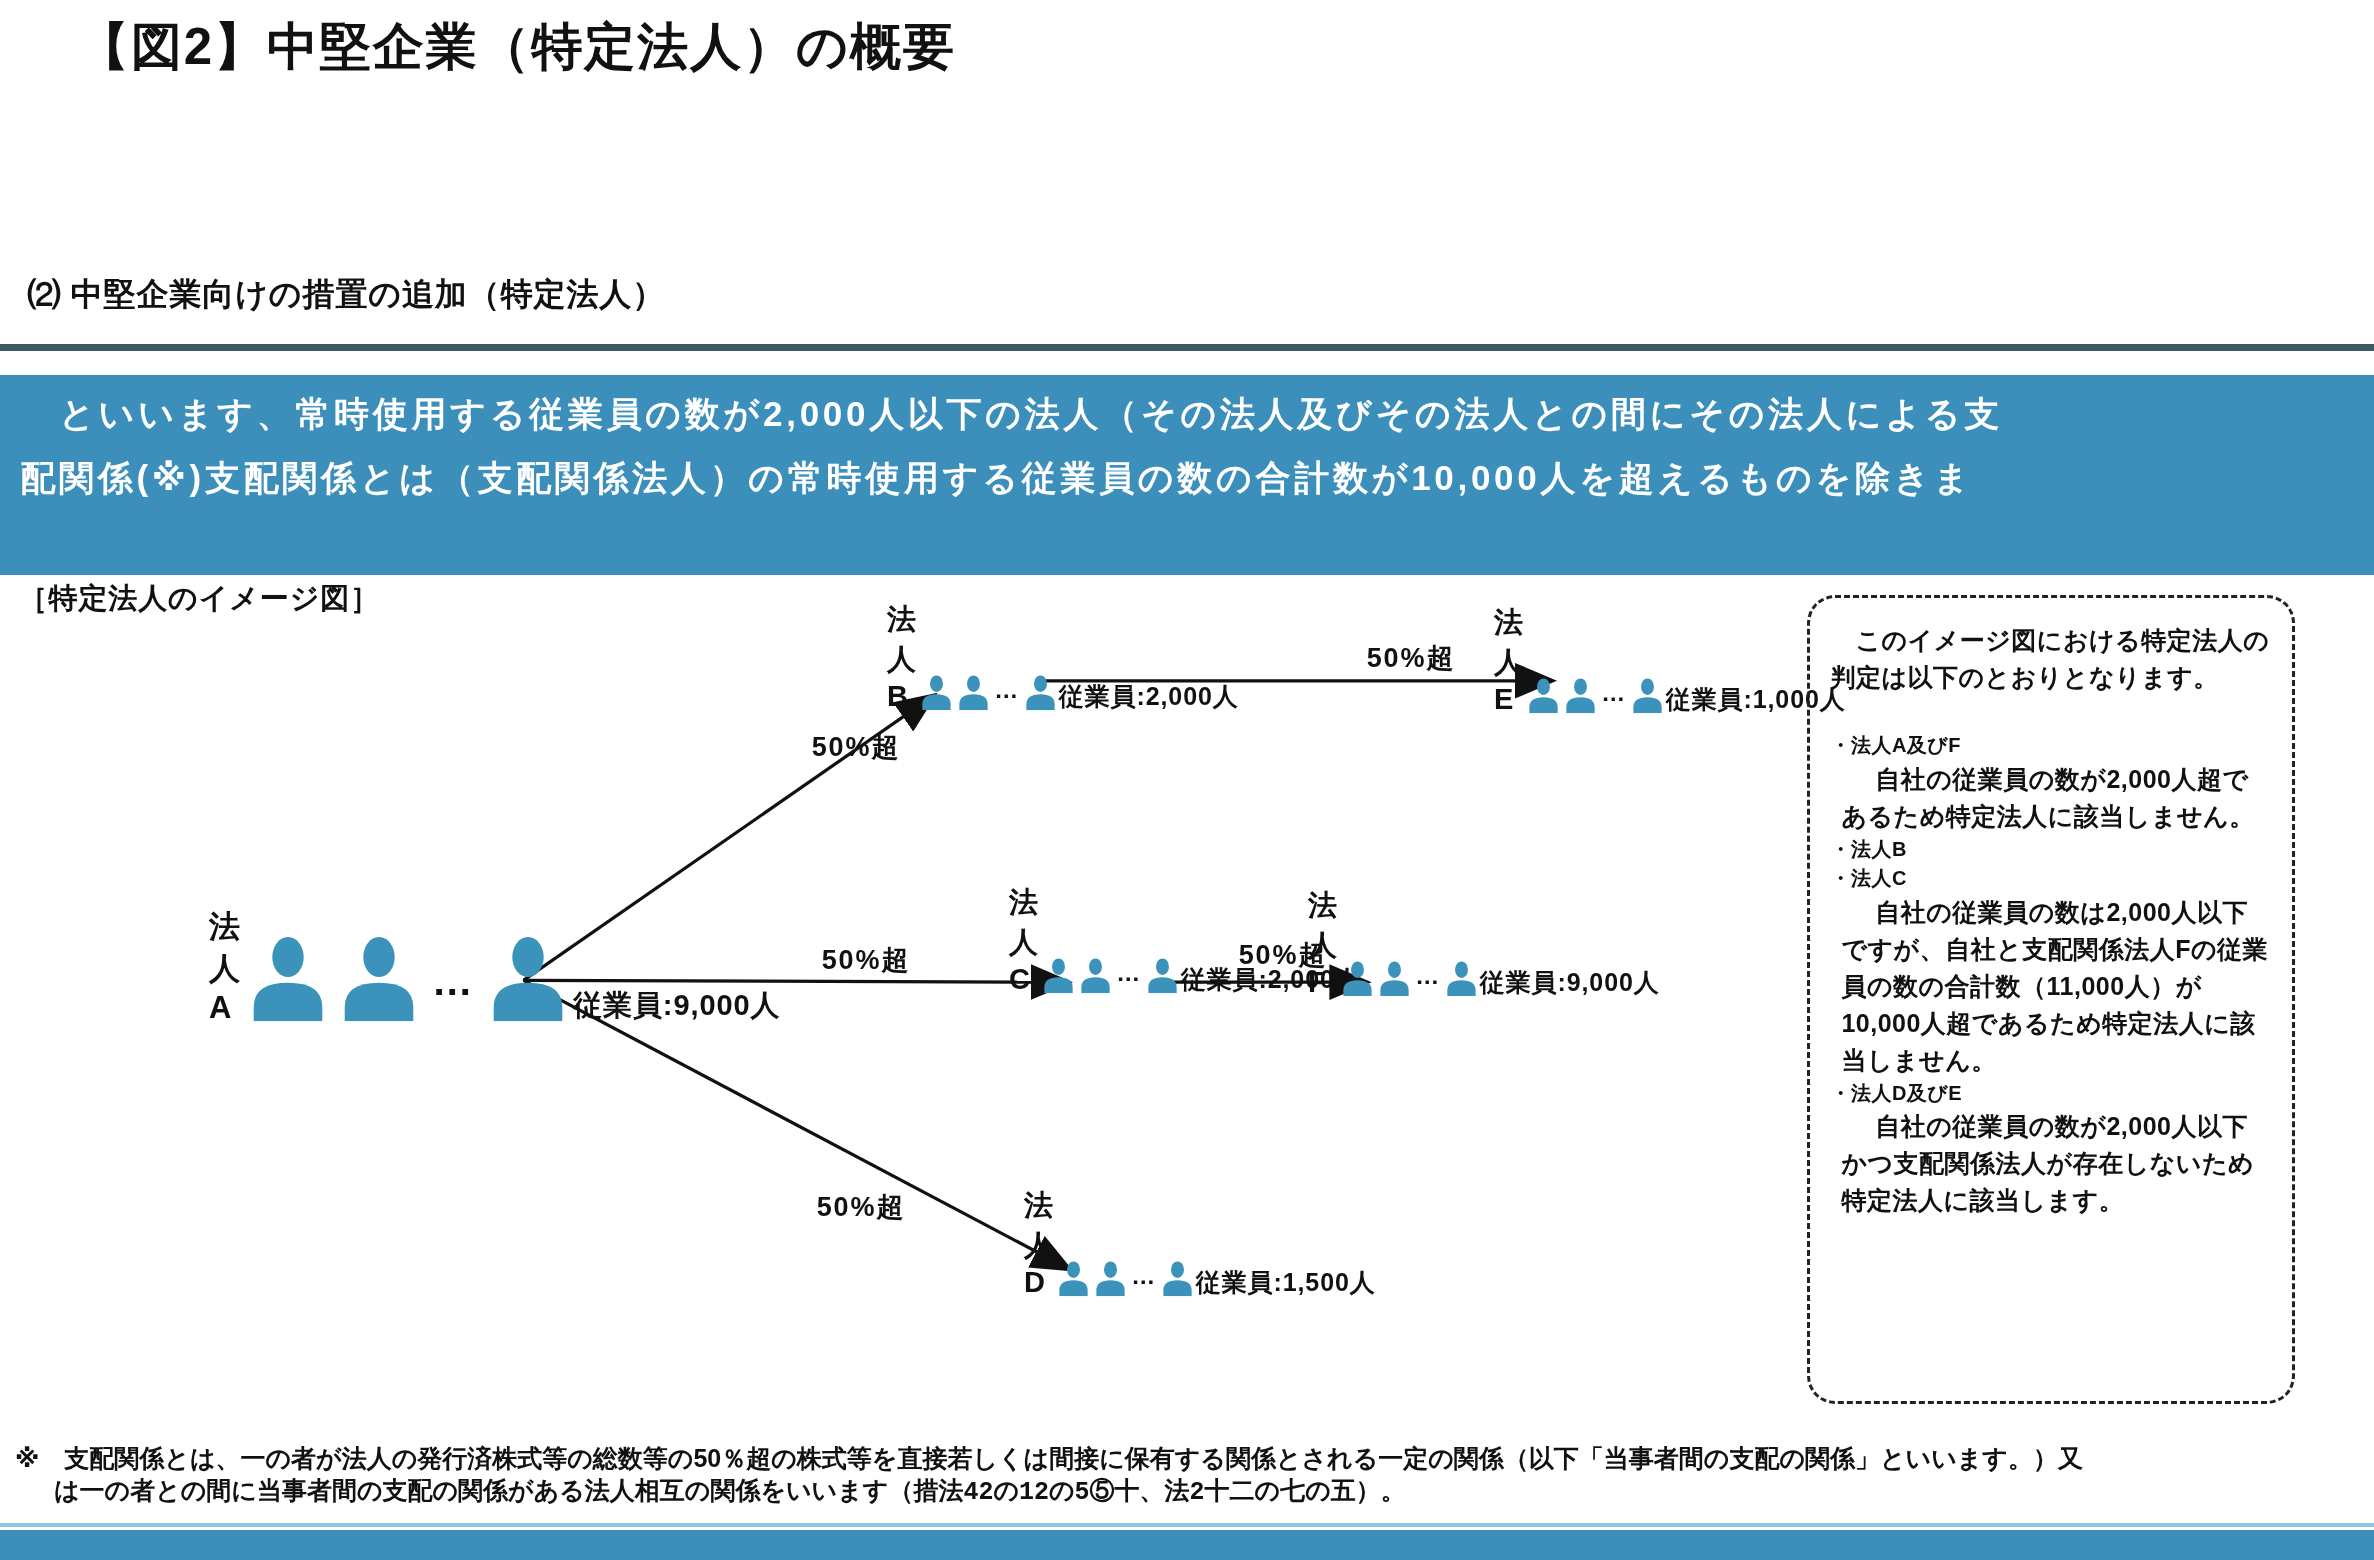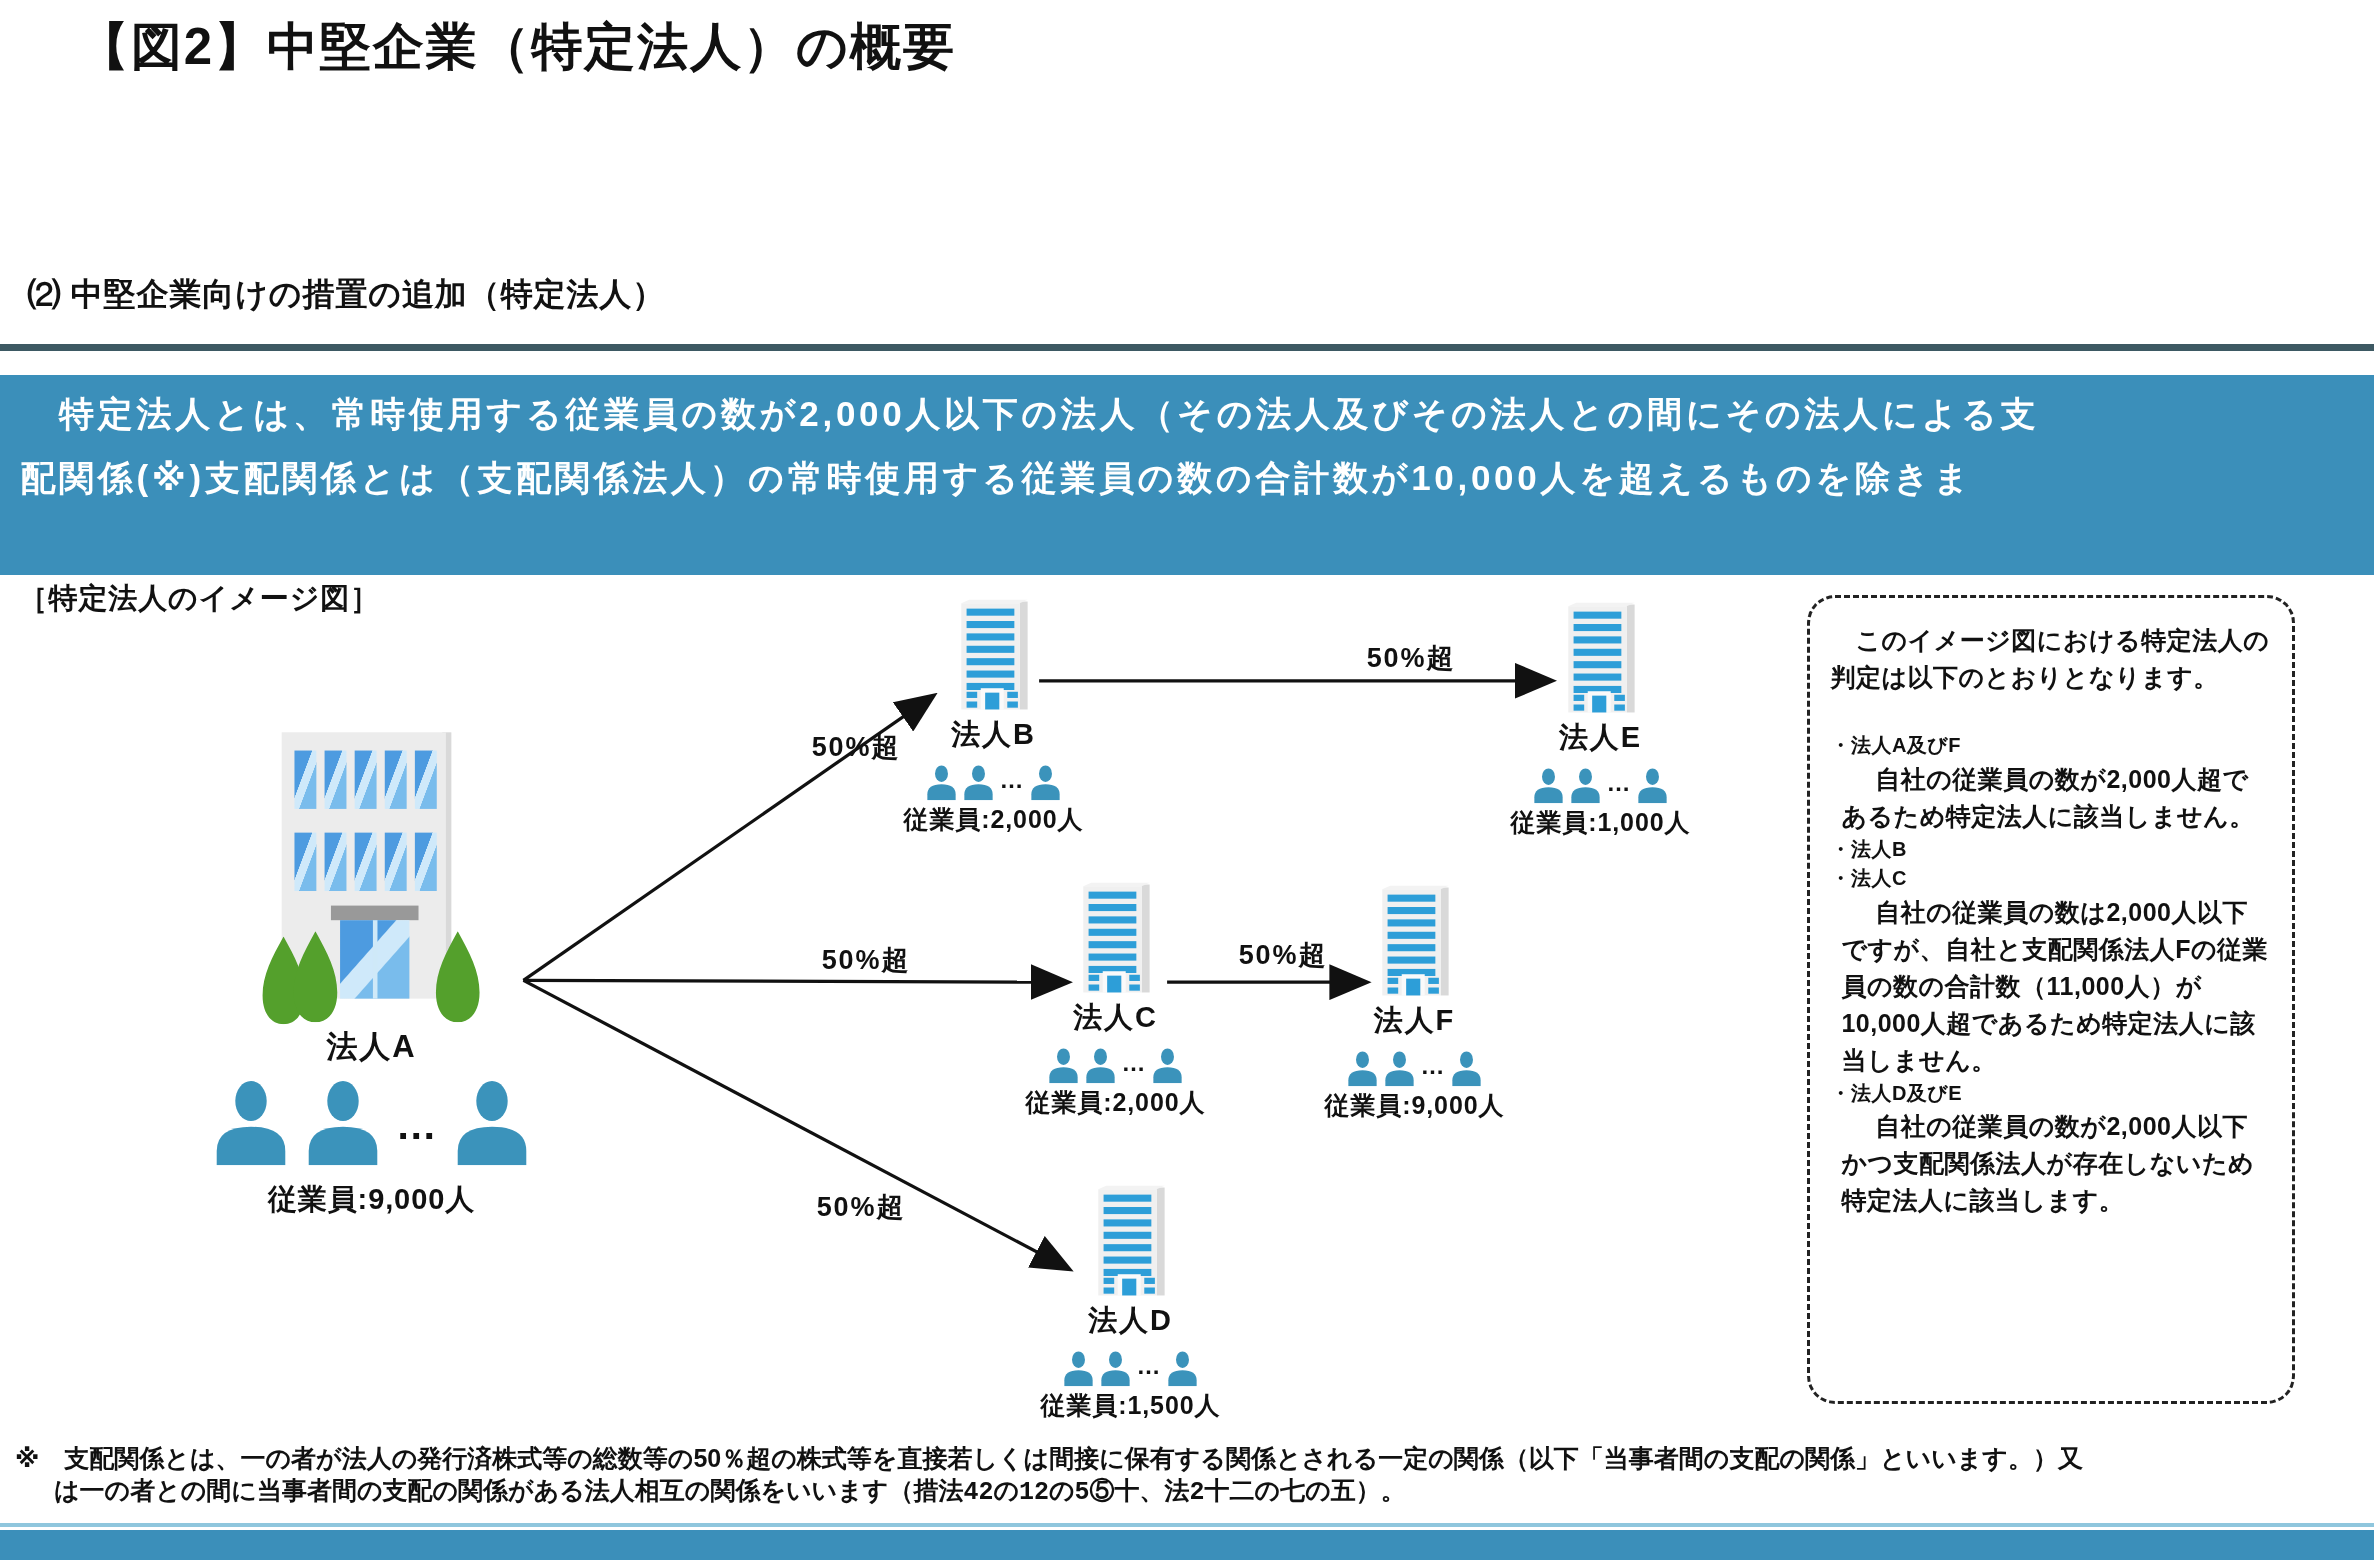--- a/index.html
+++ b/index.html
@@ -16,21 +16,21 @@
 
   .banner{
     left:0;top:375px;width:2375px;height:200px;background:#3b8fba;color:#fff;
     box-sizing:border-box;padding:7.4px 20.4px 0 20.4px;font-size:35px;line-height:64px;letter-spacing:3.7px;
   }
   .figure-label{left:18.6px;top:579px;font-size:29px;letter-spacing:0.9px;}
 
   .arrows-layer{left:0;top:0;width:2375px;height:1560px;z-index:1;pointer-events:none;}
   .arrow-label{position:absolute;width:158px;text-align:center;font-size:27px;letter-spacing:1.9px;z-index:3;}
 
-  .entity{position:absolute;display:flex;flex-direction:column;align-items:center;z-index:2;}
+  .entity{position:absolute;display:flex;flex-direction:row;align-items:flex-end;z-index:2;}
   .entity .name{font-size:29px;margin-top:1.9px;letter-spacing:1.9px;}
   .entity .emp{font-size:25px;margin-top:0;white-space:nowrap;letter-spacing:0.9px;}
   .entity-a .name{font-size:31px;margin-top:0;}
   .entity-a .emp{font-size:29px;margin-top:9.3px;}
   .tower{width:80px;height:115px;}
   .persons{display:flex;align-items:flex-end;margin-top:7.4px;}
   .p-sm{width:33px;height:41px;margin:0 1.9px;}
   .p-lg{width:80px;height:95px;margin:0 5.6px;}
   .dots{align-self:flex-end;font-size:24px;line-height:1;margin:0 2.8px 11px;letter-spacing:0.9px;}
   .dots-lg{font-size:41px;margin:0 7.4px 24px;letter-spacing:1.9px;}
@@ -92,21 +92,21 @@
       <path d="M26,0 C14,22 4,40 4,62 C4,82 14,92 26,92 C38,92 48,82 48,62 C48,40 38,22 26,0 Z" fill="#54a02c"></path>
     </symbol>
   </defs>
 </svg>
 
 <div class="abs page-title">【図2】中堅企業（特定法人）の概要</div>
 <div class="abs section-heading">⑵ 中堅企業向けの措置の追加（特定法人）</div>
 <div class="abs heading-rule"></div>
 
 <div class="abs banner">
-  <div>　特定法人とは、常時使用する従業員の数が2,000人以下の法人（その法人及びその法人との間にその法人による支</div>
+  <div>　といいます、常時使用する従業員の数が2,000人以下の法人（その法人及びその法人との間にその法人による支</div>
   <div>配関係(※)支配関係とは（支配関係法人）の常時使用する従業員の数の合計数が10,000人を超えるものを除きま</div>
 </div>
 
 <div class="abs figure-label">［特定法人のイメージ図］</div>
 
 <svg class="abs arrows-layer" viewBox="0 0 2560 1682">
   <line x1="564" y1="1057" x2="1002" y2="753" stroke="#111" stroke-width="3.5" marker-end="url(#arrowHead)"></line>
   <line x1="564" y1="1057" x2="1146" y2="1059" stroke="#111" stroke-width="3.5" marker-end="url(#arrowHead)"></line>
   <line x1="564" y1="1057" x2="1148" y2="1366" stroke="#111" stroke-width="3.5" marker-end="url(#arrowHead)"></line>
   <line x1="1120" y1="734" x2="1668" y2="734" stroke="#111" stroke-width="3.5" marker-end="url(#arrowHead)"></line>

